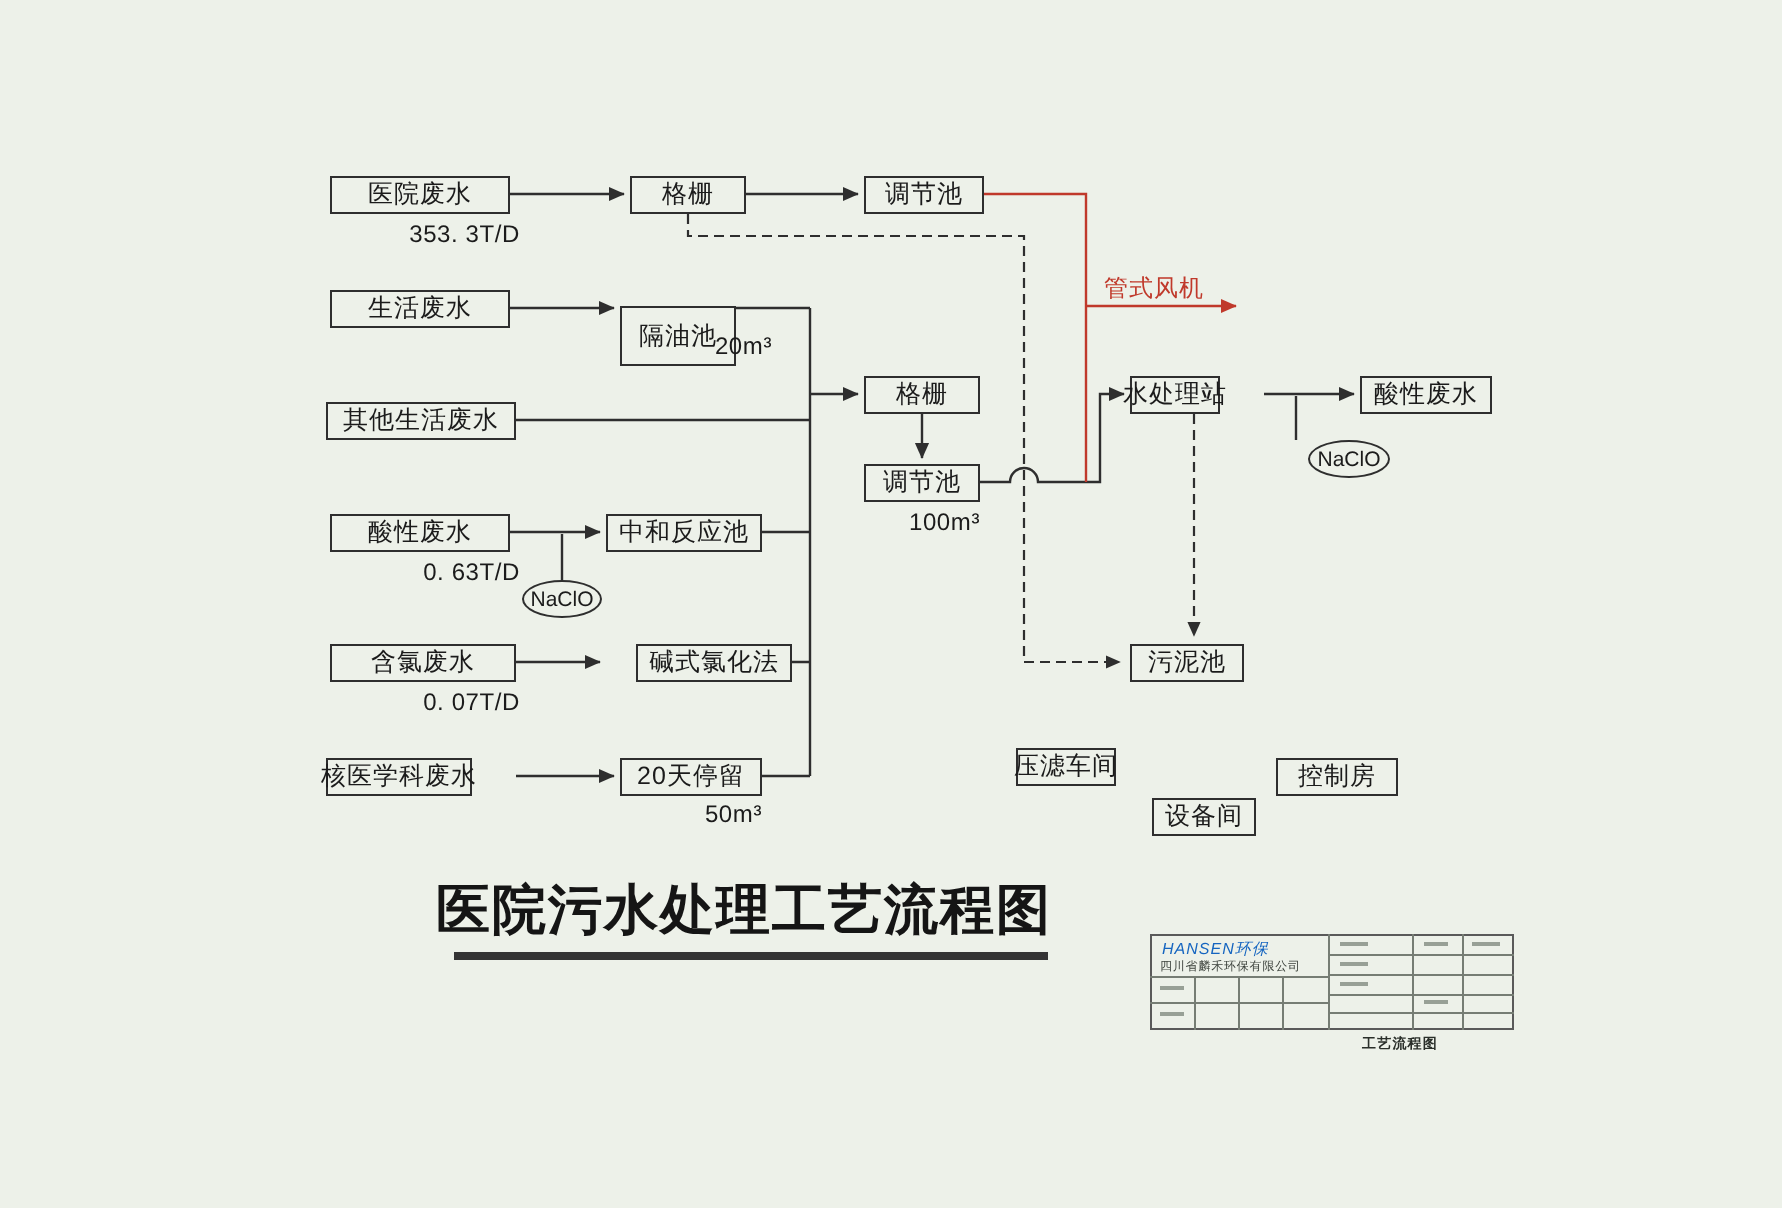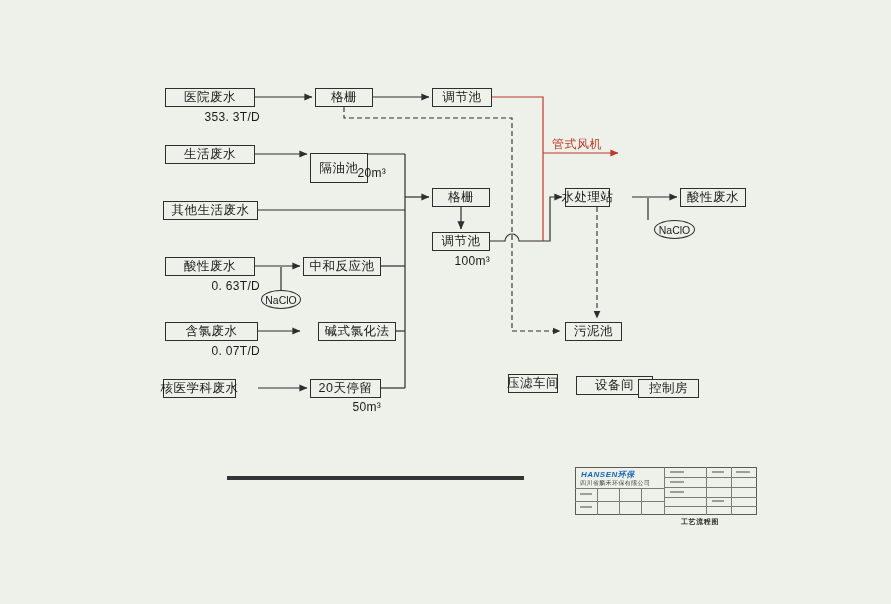--- a/index.html
+++ b/index.html
@@ -11,21 +11,21 @@
         font-size:12.5px;color:#1b1b1b;white-space:nowrap;letter-spacing:.5px}
   .sub{position:absolute;font-size:12px;color:#1b1b1b;text-align:right;letter-spacing:.3px;white-space:nowrap}
   .ellipse{position:absolute;border:1px solid #2e2e2e;background:#edf1e9;border-radius:50%;display:flex;align-items:center;
         justify-content:center;font-size:10.5px;color:#1b1b1b}
   .rednode{border-color:#c0392b;color:#c0392b;flex-direction:column;line-height:1.4;font-size:12px}
   .redlabel{position:absolute;color:#c0392b;font-size:12px;letter-spacing:.5px;white-space:nowrap}
   .title{position:absolute;left:218px;top:437px;font-size:27px;font-weight:600;letter-spacing:1px;color:#151515;white-space:nowrap}
   .underline{position:absolute;left:227px;top:476px;width:297px;height:3px;border-top:2px solid #343434;border-bottom:2px solid #343434}
   .tblock{position:absolute;left:575px;top:467px;width:182px;height:48px;border:1px solid #5a5a5a}
   .tline{position:absolute;background:#767d74}
-  .logo{position:absolute;left:581px;top:469px;font-size:8px;font-weight:bold;font-style:italic;color:#1565c0;letter-spacing:.5px}
+  .logo{position:absolute;left:581px;top:469px;font-size:8px;font-weight:normal;font-style:italic;color:#1565c0;letter-spacing:.5px}
   .company{position:absolute;left:580px;top:479px;font-size:6px;color:#3c423c;letter-spacing:.4px}
   .caption{position:absolute;left:681px;top:517px;font-size:7px;font-weight:bold;color:#2a2f2a;letter-spacing:.6px}
   .textbar{position:absolute;background:#98a096;height:2px}
 </style>
 </head>
 <body>
 
 <div class="stage">
 
   <svg class="wires" width="891" height="604">
@@ -102,23 +102,24 @@
   <div class="sub" style="left:432px;top:254px;width:58px">100m³</div>
 
   <div class="redlabel" style="left:552px;top:136px">管式风机</div>
 
   <div class="node" style="left:565px;top:188px;width:45px;height:19px">水处理站</div>
   <div class="ellipse" style="left:654px;top:220px;width:41px;height:19px">NaClO</div>
   <div class="node" style="left:680px;top:188px;width:66px;height:19px">酸性废水</div>
   <div class="node" style="left:565px;top:322px;width:57px;height:19px">污泥池</div>
 
   <div class="node" style="left:508px;top:374px;width:50px;height:19px">压滤车间</div>
-  <div class="node" style="left:576px;top:376px;width:77px;height:19px">设备间</div>
+  <div class="node" style="left:576px;top:399px;width:52px;height:19px">设备间</div>
   <div class="node" style="left:638px;top:379px;width:61px;height:19px">控制房</div>
 
+  <div class="title">医院污水处理工艺流程图</div>
   <div class="underline"></div>
 
   <div class="tblock"></div>
   <div class="logo">HANSEN环保</div>
   <div class="company">四川省麟禾环保有限公司</div>
   <div class="caption">工艺流程图</div>
 
   <div class="tline" style="left:664px;top:467px;width:1px;height:48px"></div>
   <div class="tline" style="left:575px;top:488px;width:89px;height:1px"></div>
   <div class="tline" style="left:575px;top:501px;width:89px;height:1px"></div>

